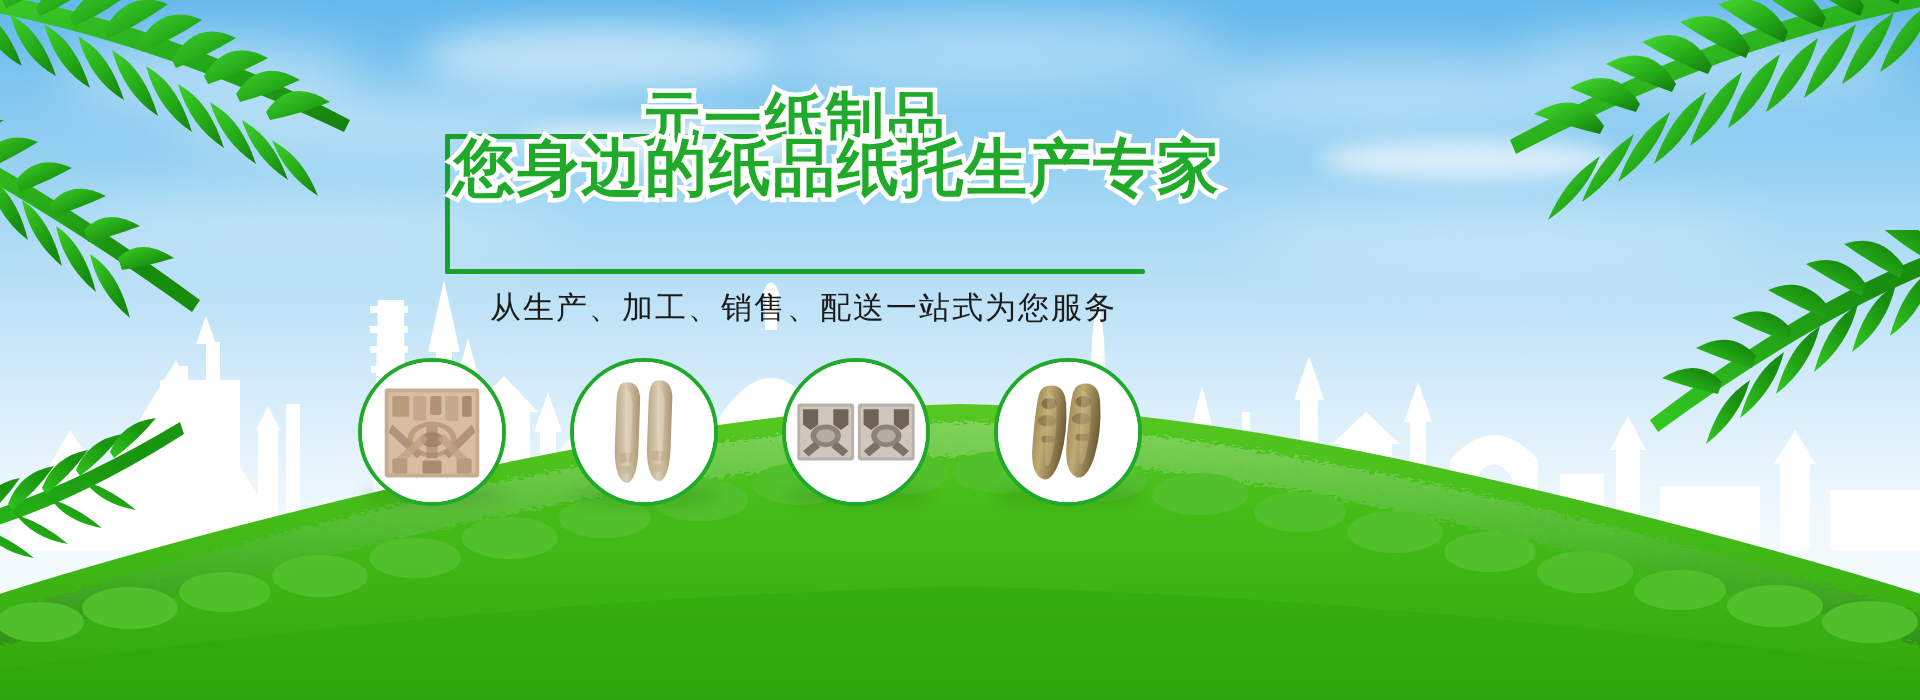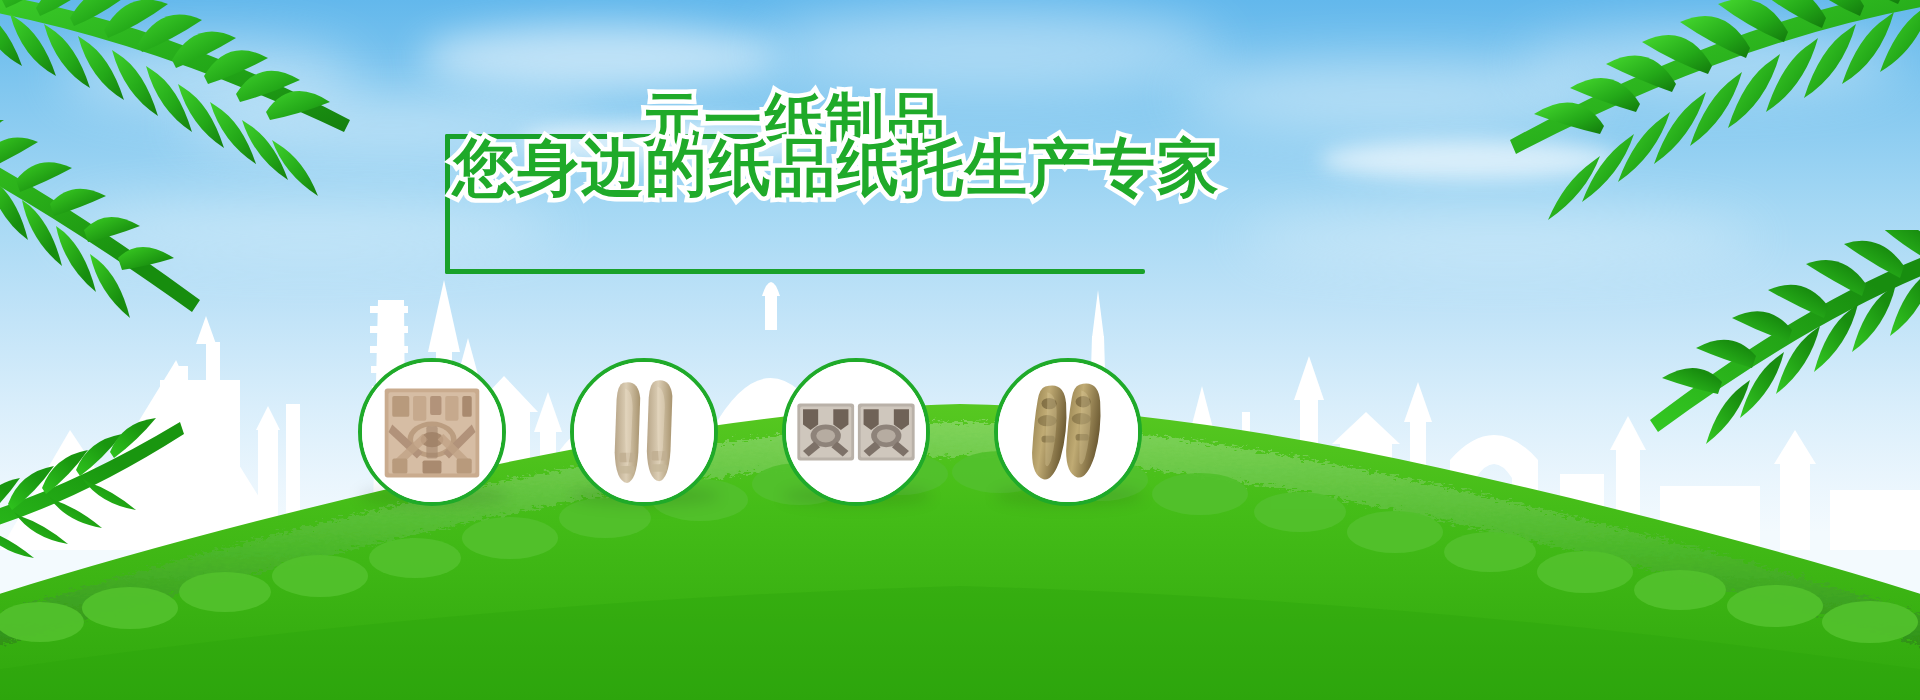--- a/index.html
+++ b/index.html
@@ -11,20 +11,21 @@
     width:1920px; height:700px;
     overflow:hidden;
     background: linear-gradient(to bottom,
         #63b8ec 0%,
         #7fc6ef 12%,
         #a5d8f4 30%,
         #c3e4f8 46%,
         #d9eefb 58%,
         #e9f5fd 68%,
         #f3fafe 76%);
+    font-family: Liberation Serif, serif;
   }
 
   
   .cloud { position:absolute; background:#ffffff; border-radius:50%; filter:blur(18px); opacity:.55; }
   .cloud.soft { filter:blur(26px); opacity:.40; }
   .cloud.hard { filter:blur(10px); opacity:.62; }
 
   
   #skyline { position:absolute; left:0; bottom:150px; width:1920px; height:420px; }
   #skyline svg { display:block; width:100%; height:100%; }
@@ -428,20 +429,21 @@
 
   <div id="headline-block">
     <div id="frame-line-top"></div>
     <div id="frame-line-left"></div>
     <div id="frame-line-bottom"></div>
 
     <div class="hl" id="headline-1">元一纸制品</div>
     <div class="hl" id="headline-2">您身边的纸品纸托生产专家</div>
   </div>
 
+  <div id="subtitle">从生产、加工、销售、配送一站式为您服务</div>
 
   <div class="circle-shadow" style="left:358px; top:486px;"></div>
   <div class="circle-shadow" style="left:570px; top:486px;"></div>
   <div class="circle-shadow" style="left:782px; top:486px;"></div>
   <div class="circle-shadow" style="left:994px; top:486px;"></div>
 
   <div class="product-circle" style="left:358px; top:358px;">
     <svg class="product-art" viewBox="0 0 148 148">
       <rect width="148" height="148" fill="#ffffff"></rect>
       <g transform="translate(24,28)">

